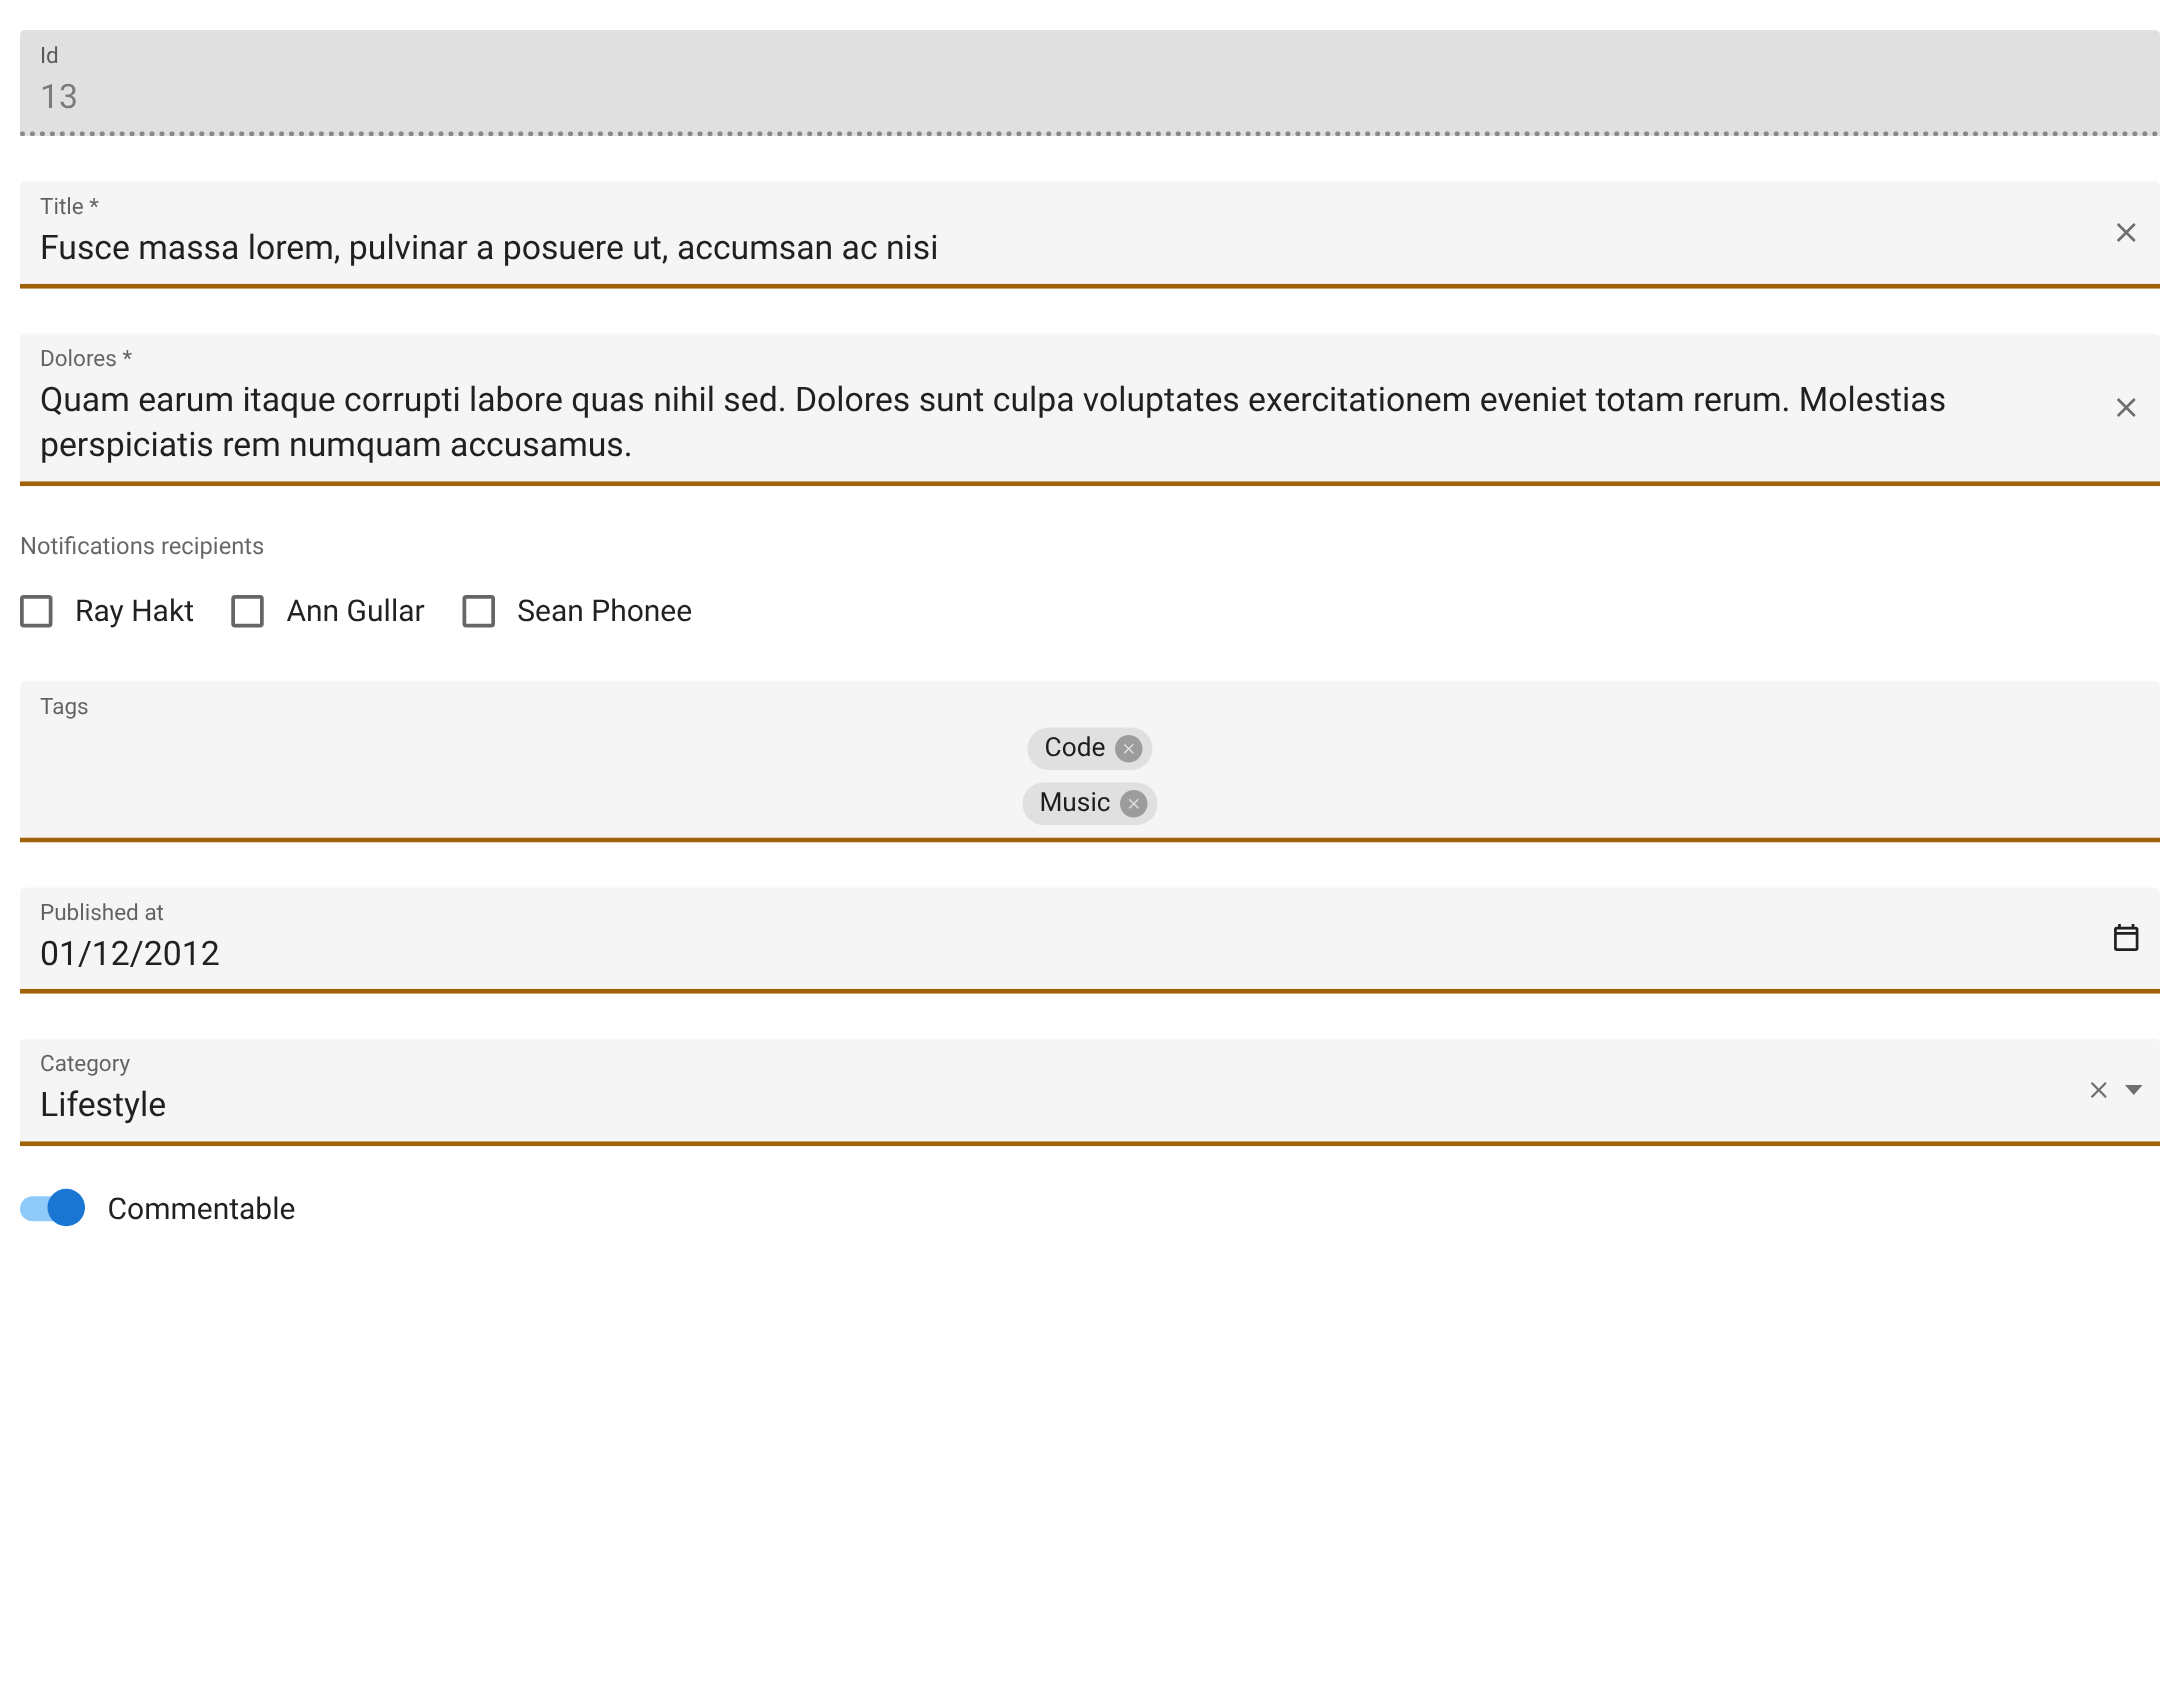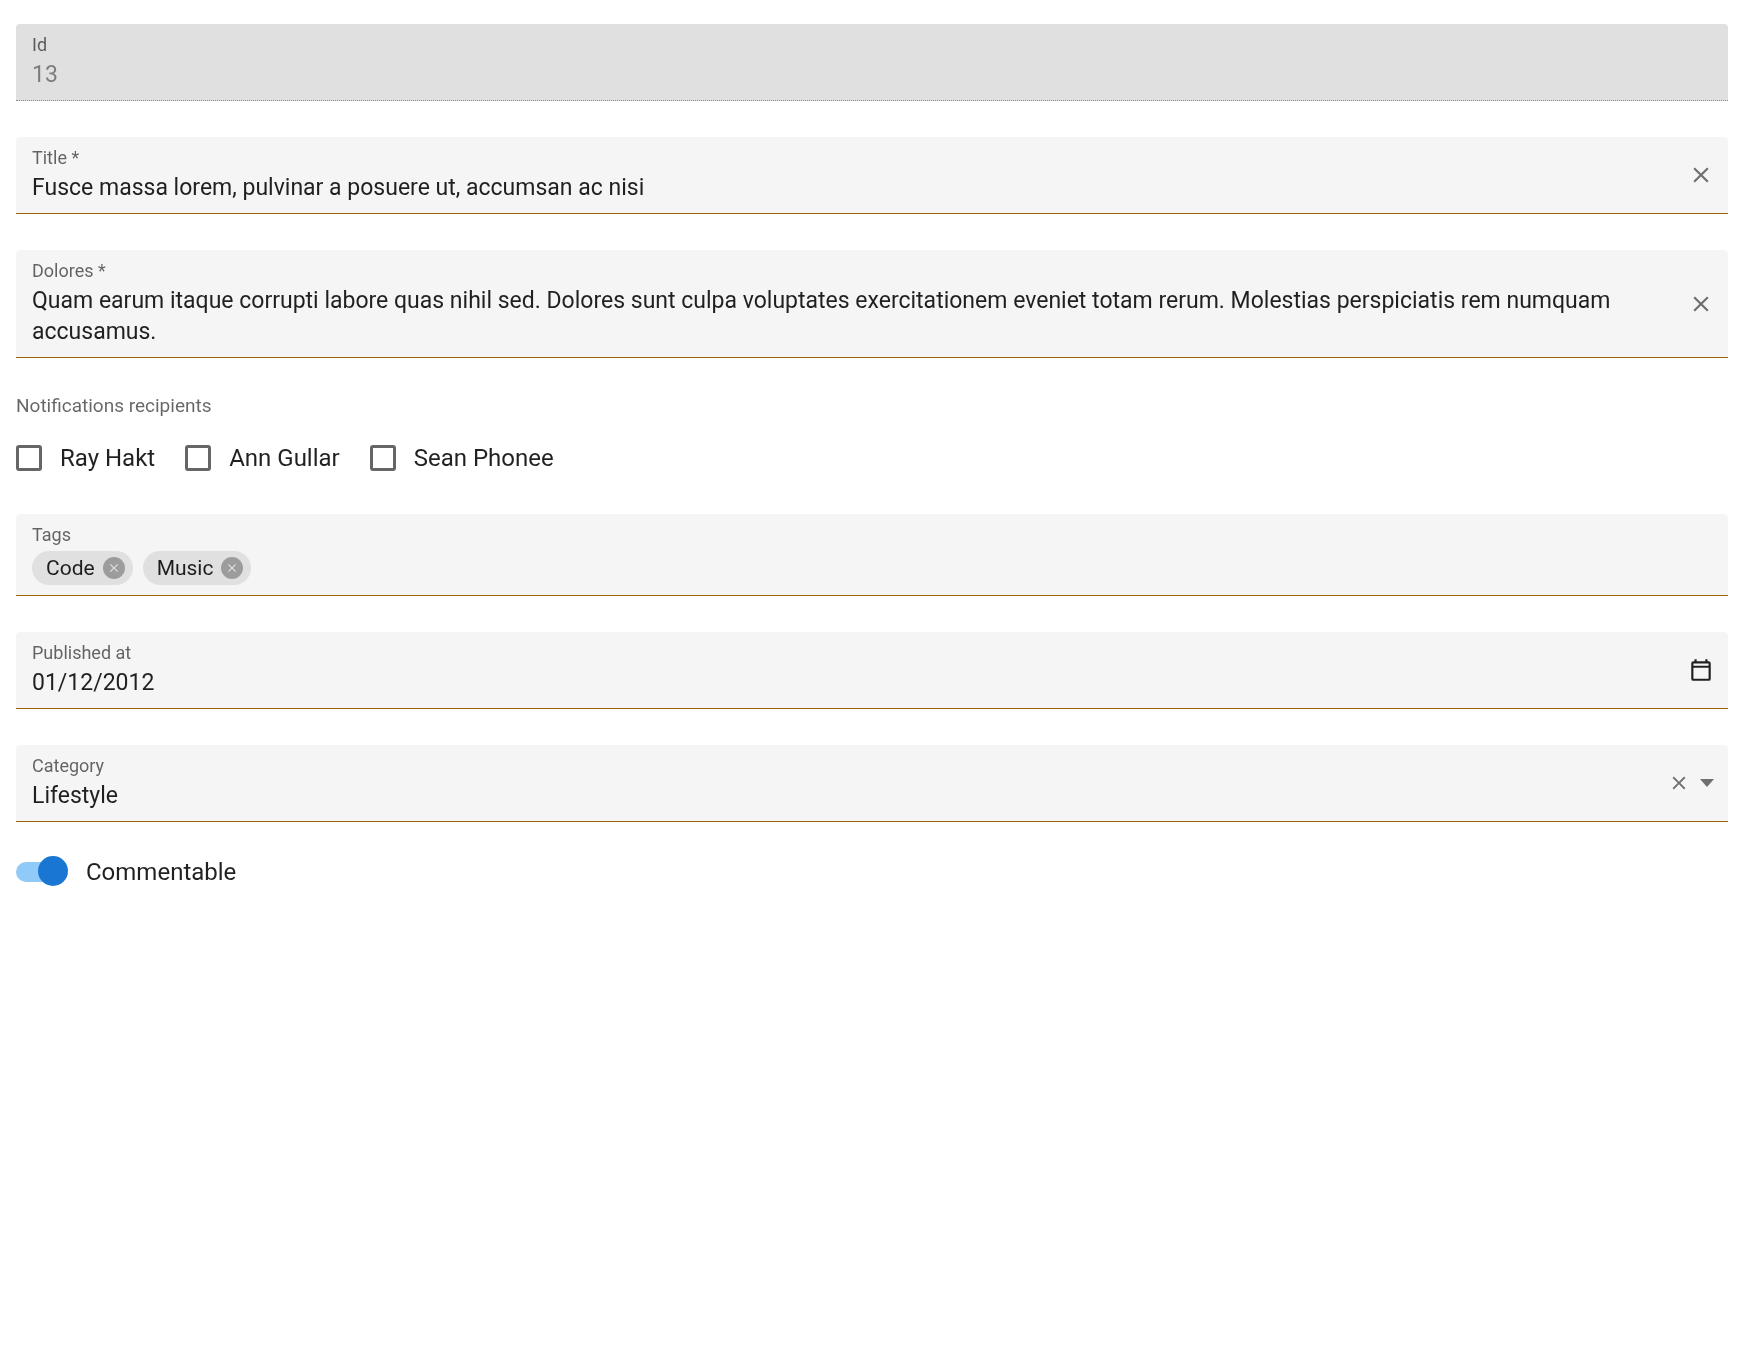--- a/index.html
+++ b/index.html
@@ -10,37 +10,37 @@
   width: 1744px;
 }
 .field {
   position: relative;
   margin-bottom: 36px;
 }
 .field-box {
   background: #f5f5f5;
   border-top-left-radius: 4px;
   border-top-right-radius: 4px;
-  border-bottom: 1px solid #a16207;
+  border-bottom: 4px solid #a16207;
   padding: 10px 16px 10px 16px;
   position: relative;
 }
 .field-box.disabled {
   background: #e0e0e0;
   border-bottom-style: dotted;
   border-bottom-color: #888;
 }
 .field-label {
   font-size: 18px;
   color: rgba(0,0,0,0.6);
   display: block;
   margin-bottom: 4px;
 }
 .field-value {
-  font-size: 23px;
+  font-size: 27px;
   color: rgba(0,0,0,0.87);
   line-height: 1.35;
   padding-right: 50px;
 }
 .field-value.disabled {
   color: rgba(0,0,0,0.45);
 }
 .field-clear {
   position: absolute;
   right: 14px;
@@ -78,20 +78,21 @@
 }
 .check-label {
   font-size: 24px;
   color: rgba(0,0,0,0.87);
 }
 .chips {
   display: flex;
   gap: 10px;
   align-items: center;
   padding-top: 2px;
+  flex-direction: column;
 }
 .chip {
   background: #e0e0e0;
   border-radius: 18px;
   padding: 5px 8px 5px 14px;
   display: flex;
   align-items: center;
   gap: 8px;
   font-size: 21px;
   color: rgba(0,0,0,0.87);

